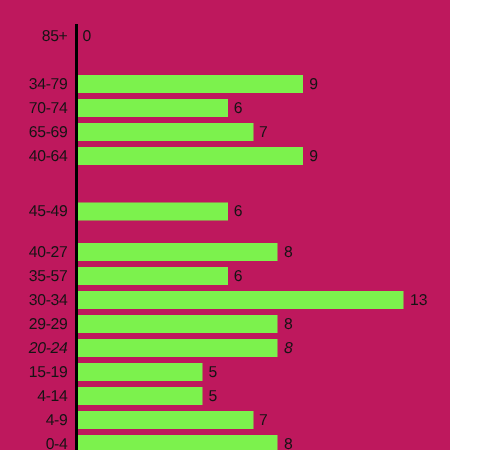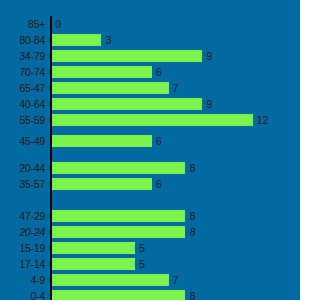--- a/index.html
+++ b/index.html
@@ -83,114 +83,107 @@
   #axis-spine {
     position: absolute;
     left: 50px;
     width: 1.6px;
     background: #000000;
   }
 </style>
 </head>
 <body>
 
-<div id="chart-root" style="background: #0369a1;">
+<div id="chart-root" style="background: #be185d;">
   <div id="plot">
       <div class="row" style="top: 16px;">
         <div class="cat-label">85+</div>
         <div class="bar-wrap" style="left: 51px;">
           <div class="bar-value" style="left: 4px;">0</div>
         </div>
       </div>
-      <div class="row" style="top: 32px;">
-        <div class="cat-label">80-84</div>
-        <div class="bar-wrap" style="left: 51px;">
-          <div class="bar" style="width: 50.4px; background: rgb(124, 242, 77);"></div>
-          <div class="bar-value" style="left: 54.4px;">3</div>
-        </div>
-      </div>
       <div class="row" style="top: 48px;">
         <div class="cat-label">34-79</div>
         <div class="bar-wrap" style="left: 51px;">
           <div class="bar" style="width: 151.2px; background: rgb(124, 242, 77);"></div>
           <div class="bar-value" style="left: 155.2px;">9</div>
         </div>
       </div>
       <div class="row" style="top: 64px;">
         <div class="cat-label">70-74</div>
         <div class="bar-wrap" style="left: 51px;">
           <div class="bar" style="width: 100.8px; background: rgb(124, 242, 77);"></div>
           <div class="bar-value" style="left: 104.8px;">6</div>
         </div>
       </div>
       <div class="row" style="top: 80px;">
-        <div class="cat-label">65-47</div>
+        <div class="cat-label">65-69</div>
         <div class="bar-wrap" style="left: 51px;">
           <div class="bar" style="width: 117.6px; background: rgb(124, 242, 77);"></div>
           <div class="bar-value" style="left: 121.6px;">7</div>
         </div>
       </div>
       <div class="row" style="top: 96px;">
         <div class="cat-label">40-64</div>
         <div class="bar-wrap" style="left: 51px;">
           <div class="bar" style="width: 151.2px; background: rgb(124, 242, 77);"></div>
           <div class="bar-value" style="left: 155.2px;">9</div>
         </div>
       </div>
-      <div class="row" style="top: 112px;">
-        <div class="cat-label">55-59</div>
-        <div class="bar-wrap" style="left: 51px;">
-          <div class="bar" style="width: 201.6px; background: rgb(124, 242, 77);"></div>
-          <div class="bar-value" style="left: 205.6px;">12</div>
-        </div>
-      </div>
       <div class="row" style="top: 133px;">
         <div class="cat-label">45-49</div>
         <div class="bar-wrap" style="left: 51px;">
           <div class="bar" style="width: 100.8px; background: rgb(124, 242, 77);"></div>
           <div class="bar-value" style="left: 104.8px;">6</div>
         </div>
       </div>
       <div class="row" style="top: 160px;">
-        <div class="cat-label">20-44</div>
+        <div class="cat-label">40-27</div>
         <div class="bar-wrap" style="left: 51px;">
           <div class="bar" style="width: 134.4px; background: rgb(124, 242, 77);"></div>
           <div class="bar-value" style="left: 138.4px;">8</div>
         </div>
       </div>
       <div class="row" style="top: 176px;">
         <div class="cat-label">35-57</div>
         <div class="bar-wrap" style="left: 51px;">
           <div class="bar" style="width: 100.8px; background: rgb(124, 242, 77);"></div>
           <div class="bar-value" style="left: 104.8px;">6</div>
         </div>
       </div>
+      <div class="row" style="top: 192px;">
+        <div class="cat-label">30-34</div>
+        <div class="bar-wrap" style="left: 51px;">
+          <div class="bar" style="width: 218.4px; background: rgb(124, 242, 77);"></div>
+          <div class="bar-value" style="left: 222.4px;">13</div>
+        </div>
+      </div>
       <div class="row" style="top: 208px;">
-        <div class="cat-label">47-29</div>
+        <div class="cat-label">29-29</div>
         <div class="bar-wrap" style="left: 51px;">
           <div class="bar" style="width: 134.4px; background: rgb(124, 242, 77);"></div>
           <div class="bar-value" style="left: 138.4px;">8</div>
         </div>
       </div>
       <div class="row" style="top: 224px; font-style: italic;">
         <div class="cat-label">20-24</div>
         <div class="bar-wrap" style="left: 51px;">
           <div class="bar" style="width: 134.4px; background: rgb(124, 242, 77);"></div>
           <div class="bar-value" style="left: 138.4px;">8</div>
         </div>
       </div>
       <div class="row" style="top: 240px;">
         <div class="cat-label">15-19</div>
         <div class="bar-wrap" style="left: 51px;">
           <div class="bar" style="width: 84px; background: rgb(124, 242, 77);"></div>
           <div class="bar-value" style="left: 88px;">5</div>
         </div>
       </div>
       <div class="row" style="top: 256px;">
-        <div class="cat-label">17-14</div>
+        <div class="cat-label">4-14</div>
         <div class="bar-wrap" style="left: 51px;">
           <div class="bar" style="width: 84px; background: rgb(124, 242, 77);"></div>
           <div class="bar-value" style="left: 88px;">5</div>
         </div>
       </div>
       <div class="row" style="top: 272px;">
         <div class="cat-label">4-9</div>
         <div class="bar-wrap" style="left: 51px;">
           <div class="bar" style="width: 117.6px; background: rgb(124, 242, 77);"></div>
           <div class="bar-value" style="left: 121.6px;">7</div>

